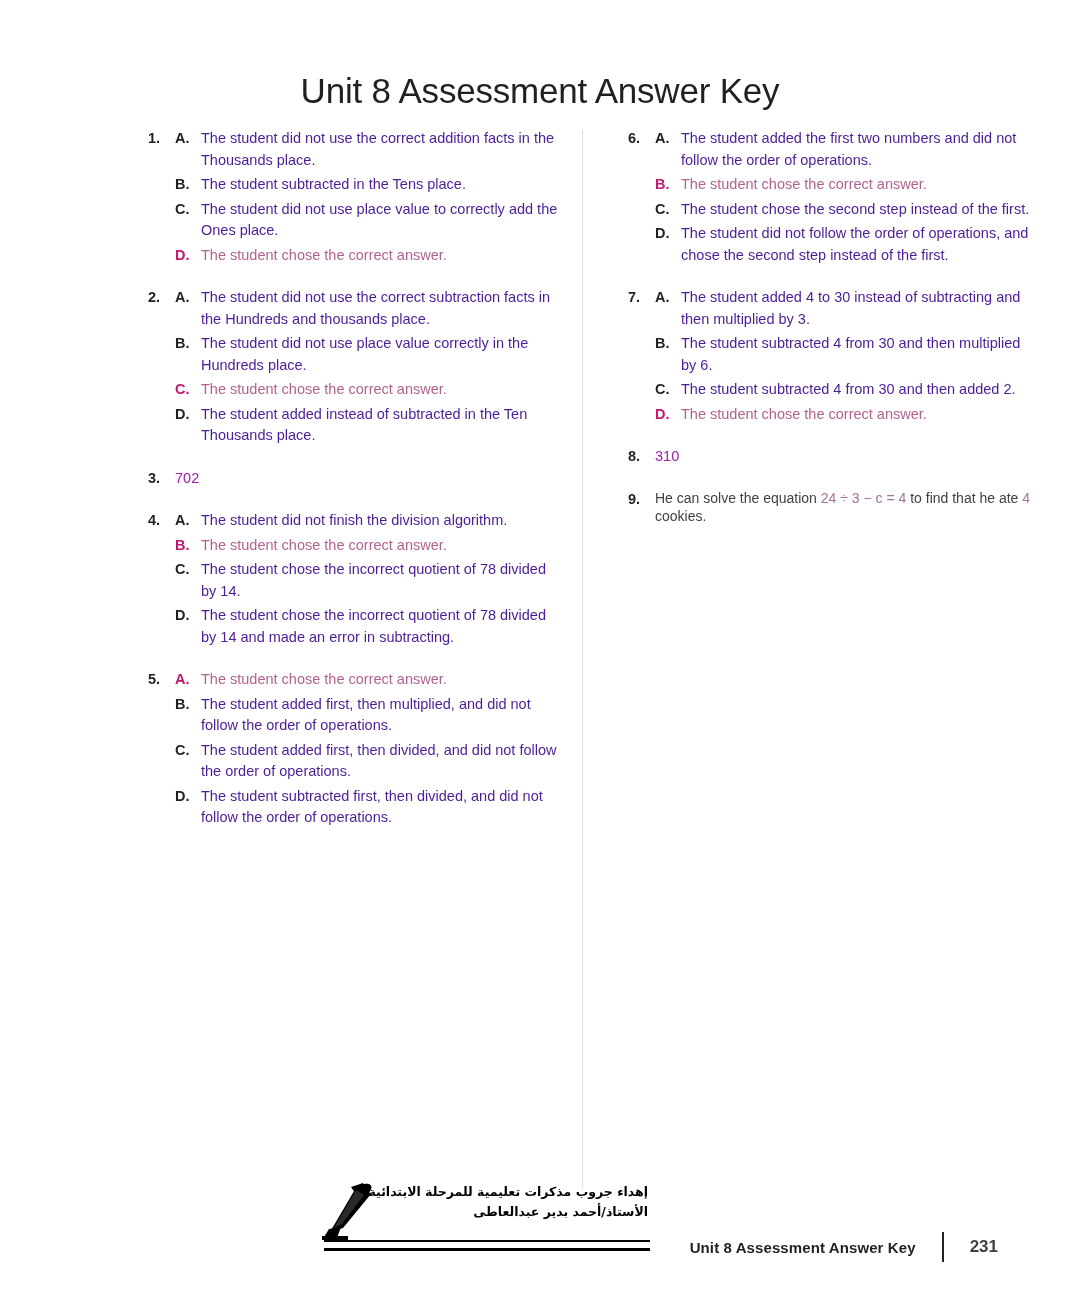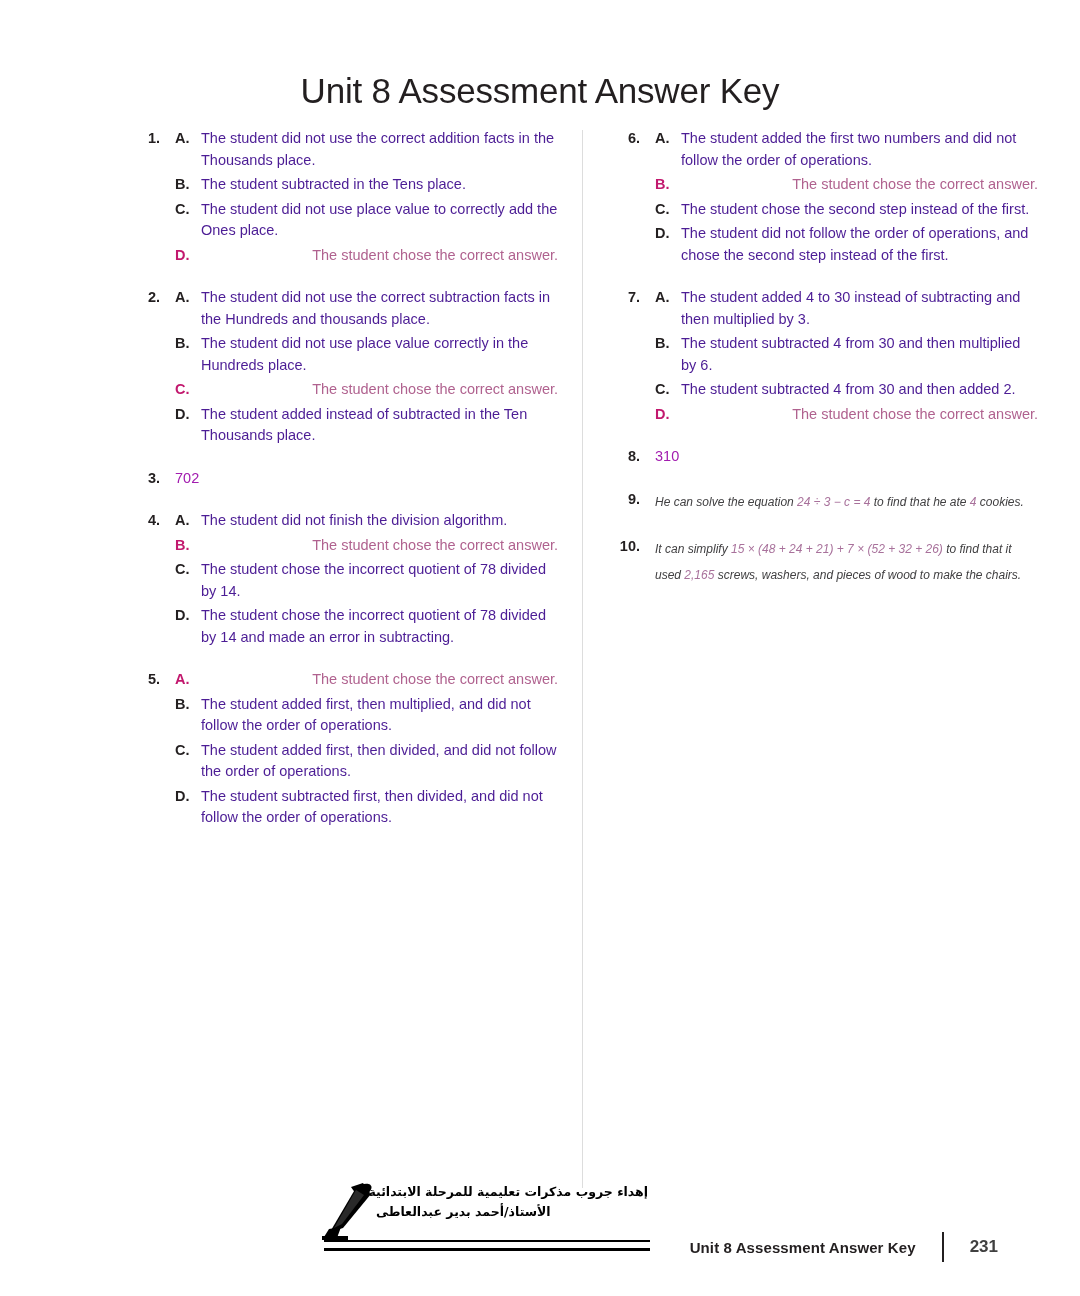--- a/index.html
+++ b/index.html
@@ -88,34 +88,33 @@
   }
   .ch-text {
     flex: 1 1 auto;
     font-size: 14.5px;
     line-height: 21.5px;
     color: #4c1d95;
   }
 
   
   .choice.correct .ch-letter { color: #c2186e; }
-  .choice.correct .ch-text   { color: #b0628f; text-align: right; }
+  .choice.correct .ch-text   { color: #b0628f; }
 
   
   .plain-answer {
     font-size: 14.5px;
     line-height: 21.5px;
     color: #a21caf;
   }
   
   .fr-text {
-    font-size: 12px;
-    line-height: 26px;
+    font-size: 14px;
+    line-height: 18px;
     color: #414042;
-    font-style: italic;
   }
   .fr-text .hl { color: #a8719b; }
 
   
   .footer {
     position: absolute;
     left: 0;
     top: 1178px;
     width: 1080px;
     height: 110px;
@@ -132,21 +131,21 @@
     left: 0px;
     top: 2px;
     width: 62px;
     height: 62px;
   }
   .stamp-lines {
     position: absolute;
     left: 58px;
     top: 4px;
     width: 272px;
-    text-align: left;
+    text-align: right;
     direction: rtl;
   }
   .stamp-line {
     font-family: "DejaVu Sans", sans-serif;
     font-size: 12.5px;
     font-weight: 700;
     line-height: 20px;
     color: #000000;
     white-space: nowrap;
   }
@@ -332,26 +331,20 @@
       <div class="q">
         <div class="q-num">8.</div>
         <div class="q-body">
           <div class="plain-answer">310</div>
         </div>
       </div>
       <div class="q">
         <div class="q-num">9.</div>
         <div class="q-body">
           <div class="fr-text"><span>He can solve the equation </span><span class="hl">24 ÷ 3 − c = 4</span><span> to find that he ate </span><span class="hl">4</span><span> cookies.</span></div>
-        </div>
-      </div>
-      <div class="q">
-        <div class="q-num">10.</div>
-        <div class="q-body">
-          <div class="fr-text"><span>It can simplify </span><span class="hl">15 × (48 + 24 + 21) + 7 × (52 + 32 + 26)</span><span> to find that it used </span><span class="hl">2,165</span><span> screws, washers, and pieces of wood to make the chairs.</span></div>
         </div>
       </div>
     </div>
 </div>
 
 <div class="footer">
   <div class="stamp">
     <svg class="stamp-logo" viewBox="0 0 62 62" xmlns="http://www.w3.org/2000/svg">
       <ellipse cx="45.5" cy="9.5" rx="8.5" ry="5.2" transform="rotate(-22 45.5 9.5)" fill="#000"></ellipse>
       <path d="M39 6 L53 14 L25 48 L12 52 Z" fill="#000"></path>

